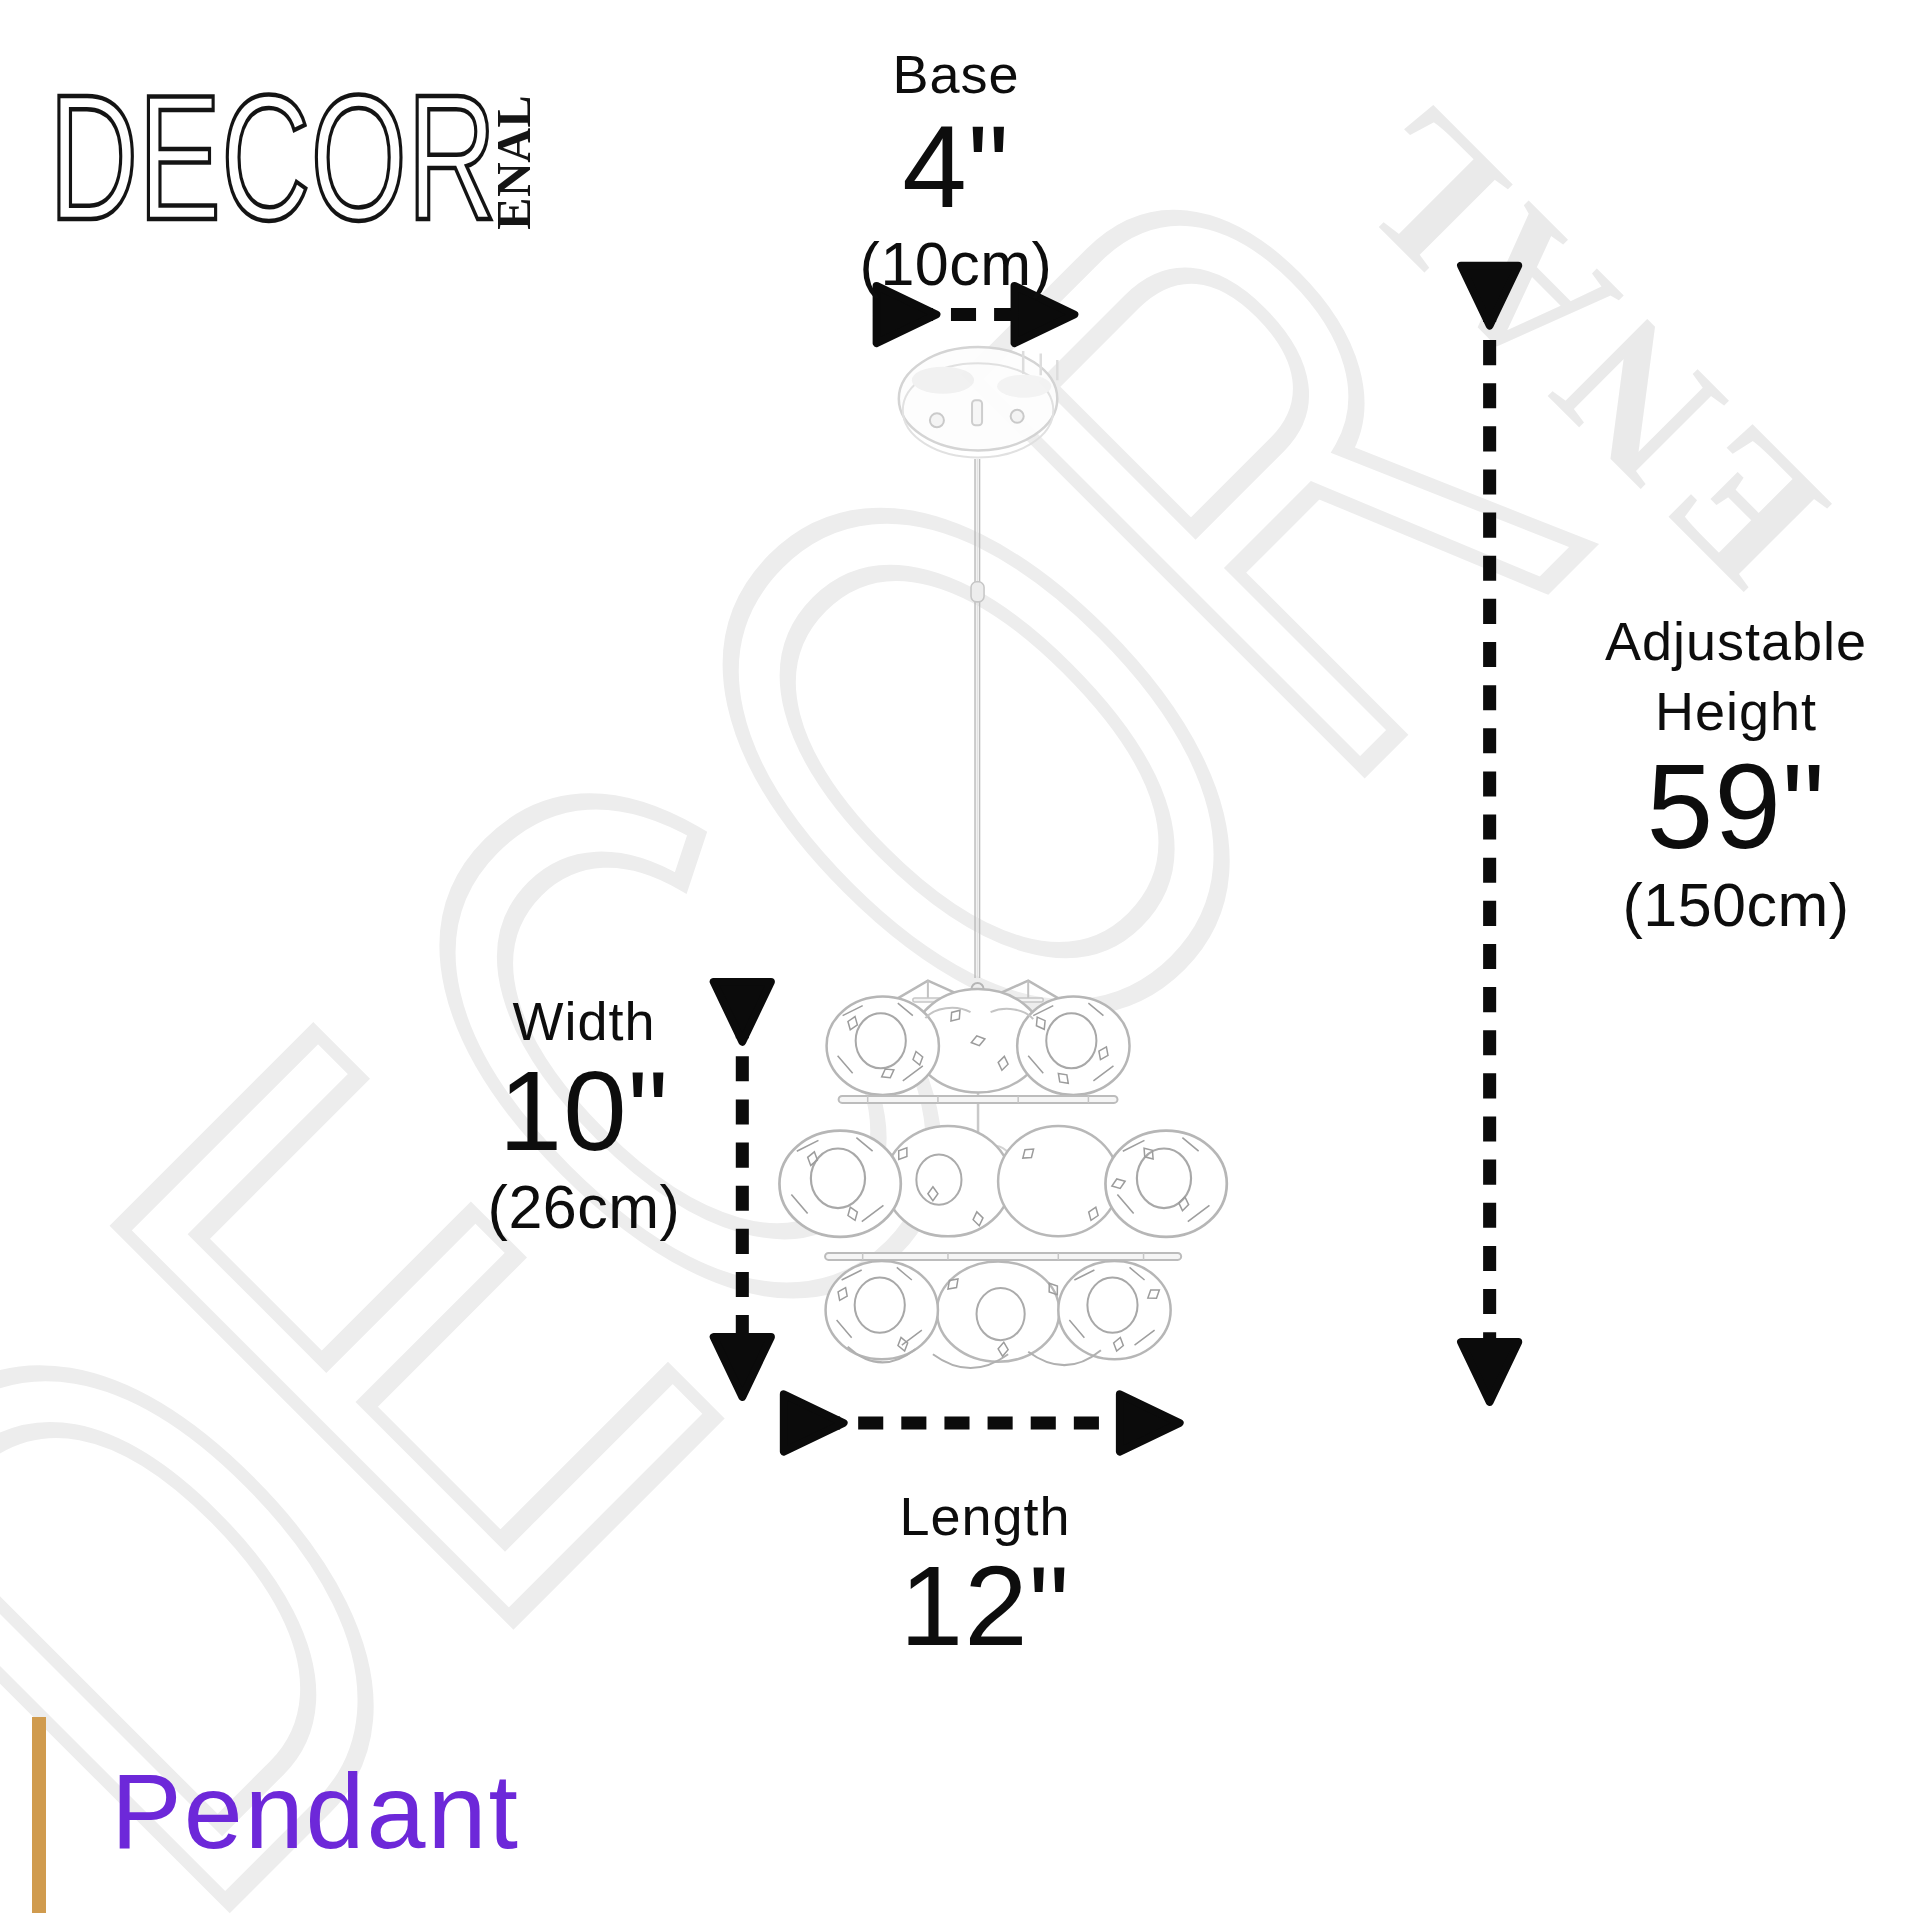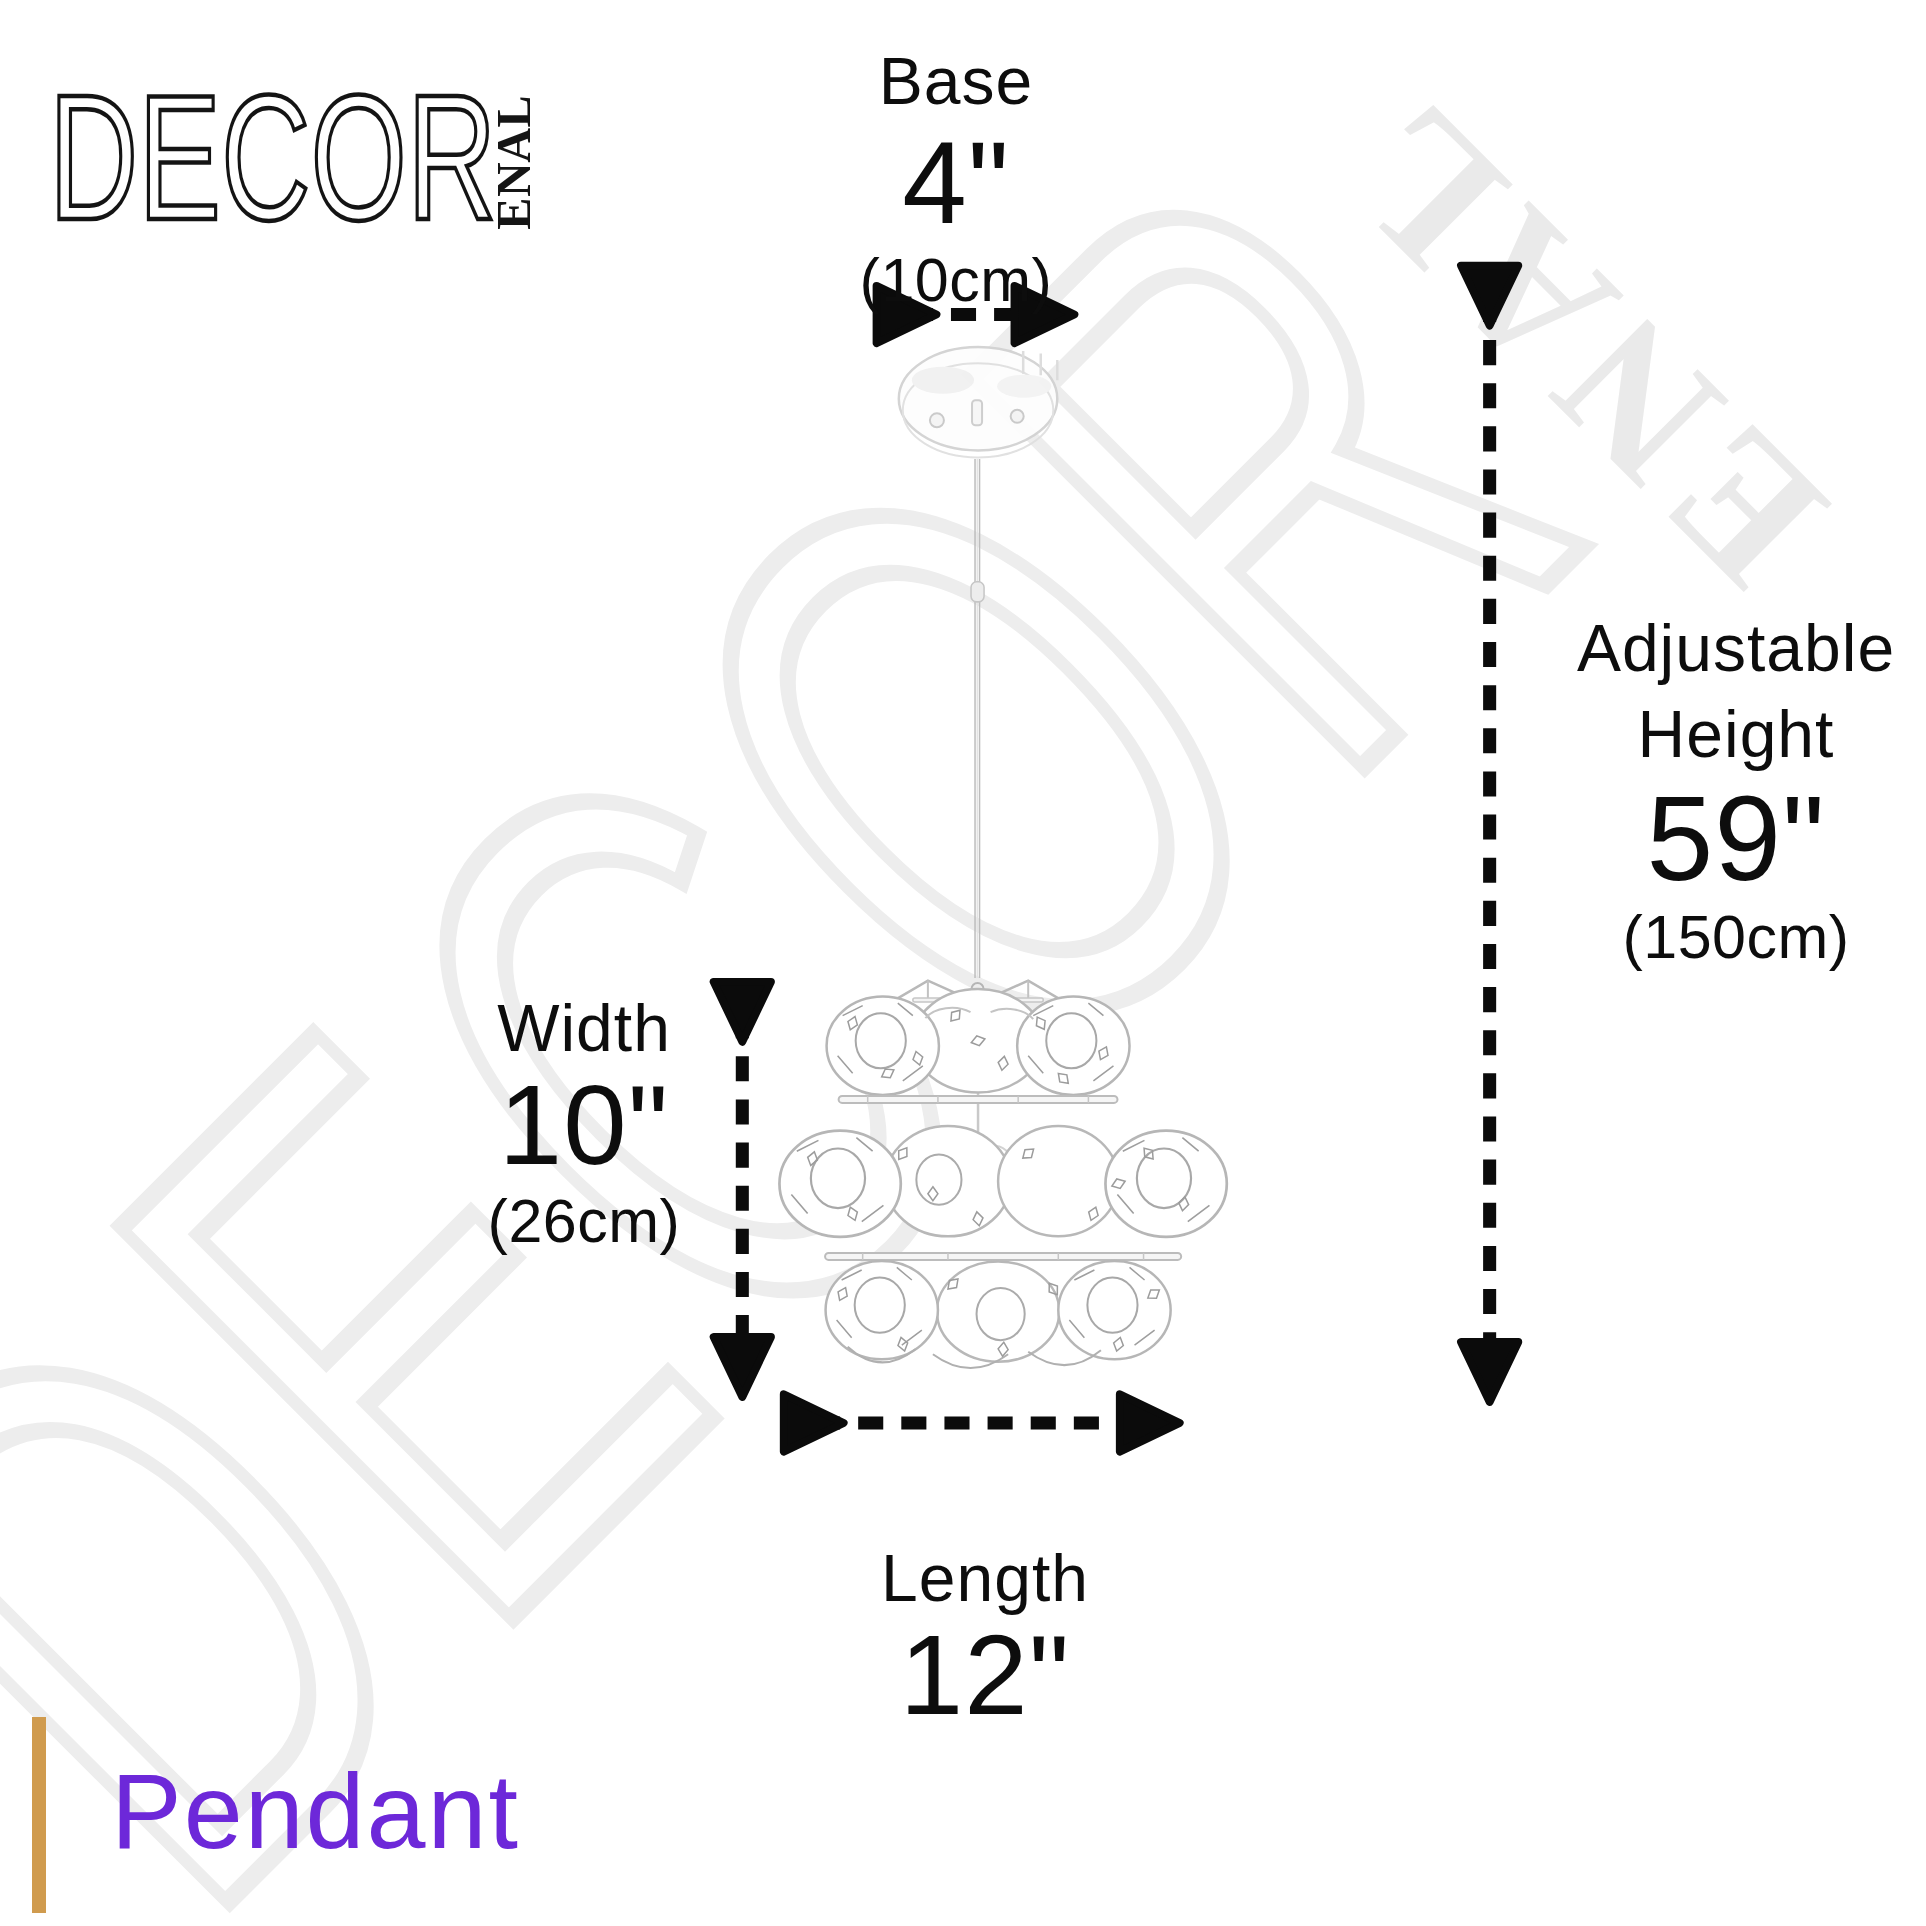--- a/index.html
+++ b/index.html
@@ -12,21 +12,21 @@
     color:#0d0d0d;
   }
   svg.scene{position:absolute;left:0;top:0;}
   .dim-block{
     position:absolute;
     transform:translateX(-50%);
     text-align:center;
     white-space:nowrap;
     color:#0d0d0d;
   }
-  .dim-label{font-size:66px;line-height:1.30;letter-spacing:1px;}
+  .dim-label{font-size:54px;line-height:1.30;letter-spacing:1px;}
   .dim-value{font-size:116px;line-height:1.0;letter-spacing:1px;}
   .dim-metric{font-size:61px;line-height:1.30;letter-spacing:0.5px;}
   .height-block .dim-value{font-size:120px;}
   .compact .dim-label{line-height:1.2;}
   .compact .dim-value{font-size:114px;}
   .title-bar{
     position:absolute;
     left:32px;top:1717px;
     width:13.5px;height:196px;
     background:#D09B4E;
@@ -181,21 +181,21 @@
     <div class="dim-value">59"</div>
     <div class="dim-metric">(150cm)</div>
   </div>
 
   <div class="dim-block compact" style="left:584px; top:989px;">
     <div class="dim-label">Width</div>
     <div class="dim-value">10"</div>
     <div class="dim-metric">(26cm)</div>
   </div>
 
-  <div class="dim-block compact" style="left:985px; top:1539px;">
+  <div class="dim-block compact" style="left:985px; top:1484px;">
     <div class="dim-label">Length</div>
     <div class="dim-value">12"</div>
   </div>
 
   <div class="title-bar"></div>
   <div class="product-title">Pendant</div>
 
 </div>
 
 

